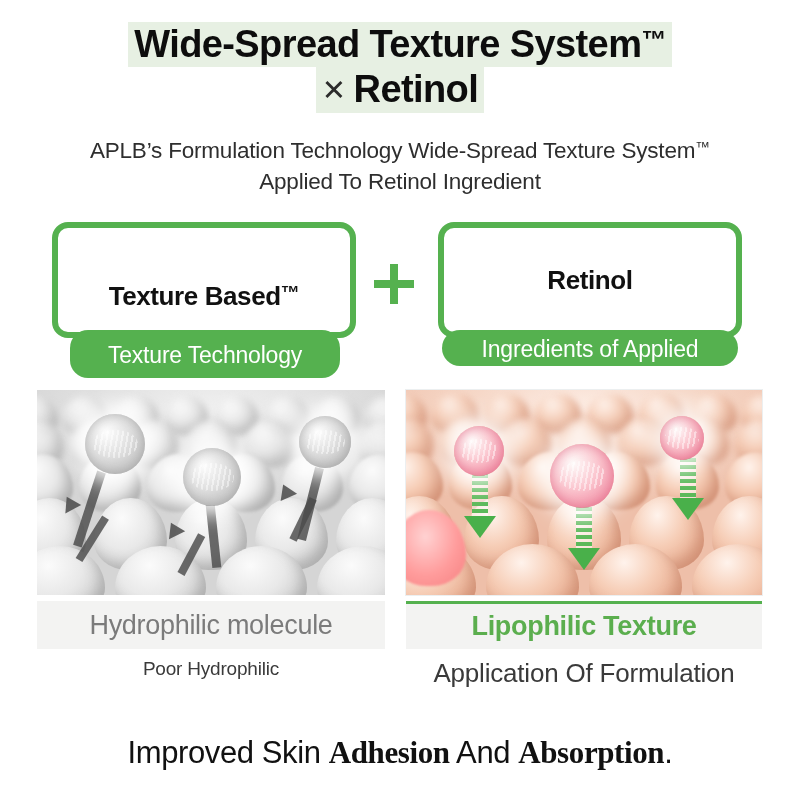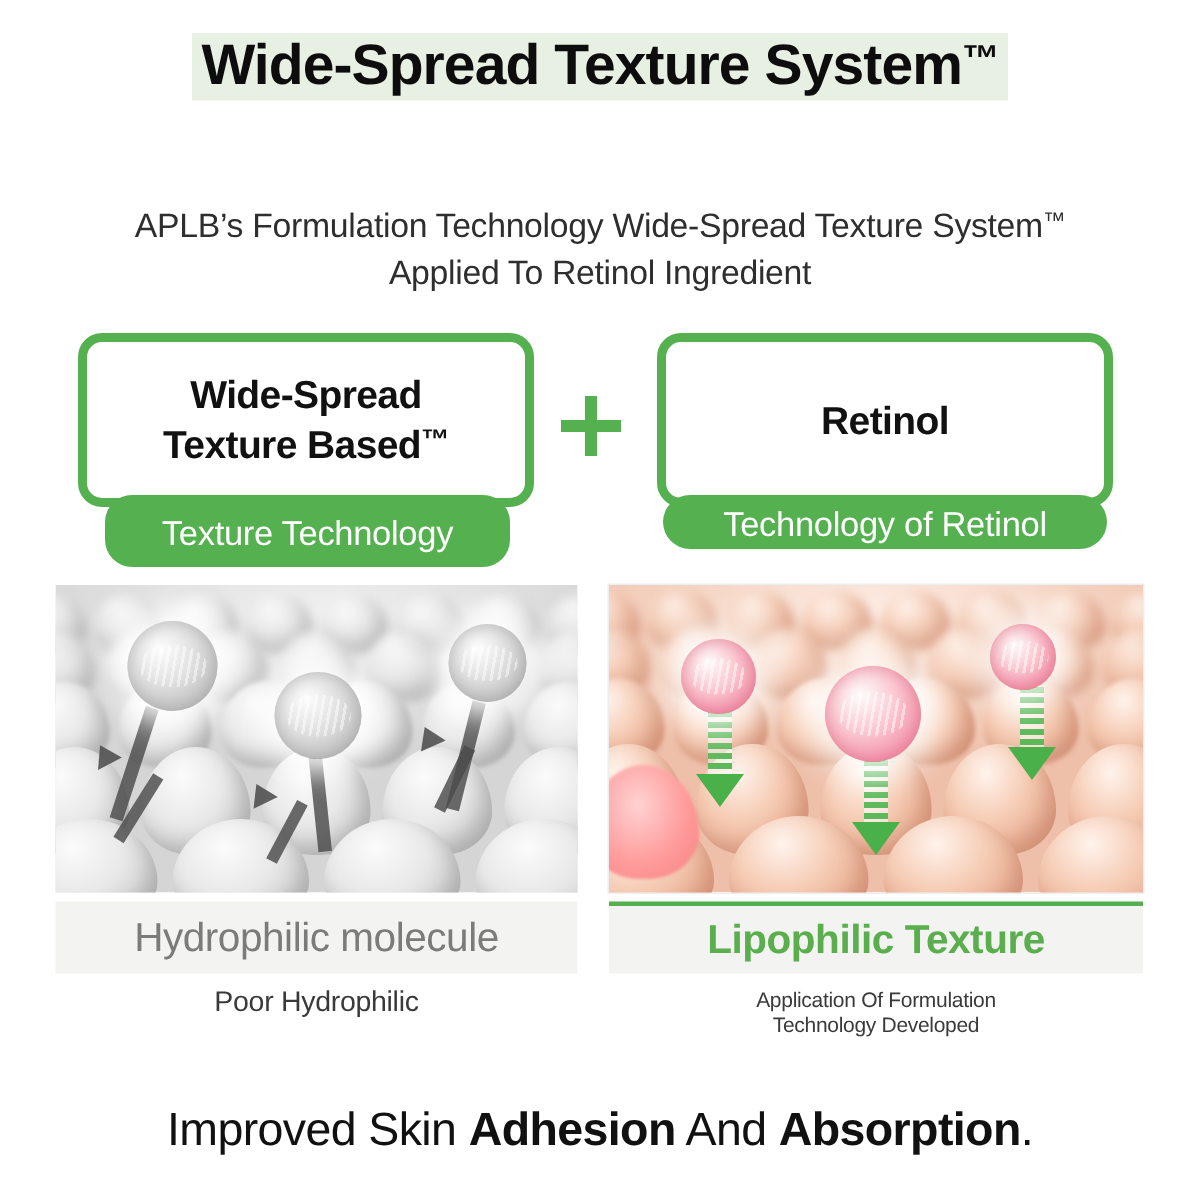--- a/index.html
+++ b/index.html
@@ -232,64 +232,67 @@
     position: absolute;
     left: 37px; top: 658px; width: 348px;
     text-align: center;
     font-size: 19px; color: #3a3a3a;
     letter-spacing: -0.2px;
   }
   #subcap-right {
     position: absolute;
     left: 406px; top: 658px; width: 356px;
     text-align: center;
-    font-size: 14px; line-height: 1.22; color: #3a3a3a;
+    font-size: 26px; line-height: 1.22; color: #3a3a3a;
     letter-spacing: -0.2px;
   }
   .green-text { color: #5bae4e; }
 
   
   #footer-line {
     position: absolute;
     left: 0; top: 735px; width: 800px;
     text-align: center;
     font-size: 31px;
     color: #111111;
     letter-spacing: -0.4px;
   }
-  #footer-line b { font-weight: bold; }
+  #footer-line b { font-weight: bold; font-family: Liberation Serif, serif; }
 </style>
 </head>
 <body>
 
 <div id="title-block">
   <span class="title-line">
     <span class="title-hl"><span>Wide-Spread Texture System</span><span class="tm-small">™</span></span>
   </span>
+  <span class="title-line">
+    <span class="title-hl"><span class="x-mark">✕</span><span>Retinol</span></span>
+  </span>
 </div>
 
 <div id="subtitle-block">
   <div><span>APLB’s Formulation Technology  Wide-Spread Texture System</span><span class="tm-sub">™</span></div>
   <div>Applied To Retinol Ingredient</div>
 </div>
 
 <div class="concept-box" id="box-texture">
   <div class="concept-title">
-    <span>Wide-Spread</span><br>
+    <br>
     <span>Texture Based</span><span class="tm-box">™</span>
   </div>
 </div>
 <div class="pill-label" id="pill-texture">Texture Technology</div>
 
 <div id="plus-sign"></div>
 
 <div class="concept-box" id="box-retinol">
   <div class="concept-title">Retinol</div>
 </div>
-<div class="pill-label" id="pill-retinol">Technology of Retinol</div>
+<div class="pill-label" id="pill-retinol">Ingredients of Applied</div>
 
 <div class="panel" id="panel-left">
   <div class="panel-art">
     <div class="skin-gray"></div>
 
     <div class="cellrow blurfar" style="top:6px;height:40px;">
       <div class="cell g1" style="height:40px;margin:0 2px;"></div>
         <div class="cell g1" style="height:40px;margin:0 2px;"></div>
       <div class="cell g1" style="height:40px;margin:0 2px;"></div>
         <div class="cell g1" style="height:40px;margin:0 2px;"></div>
@@ -427,16 +430,15 @@
   </div>
 </div>
 
 <div class="caption-band" id="caption-left">Hydrophilic molecule</div>
 <div class="caption-band" id="caption-right">Lipophilic Texture</div>
 
 <div id="subcap-left">Poor Hydrophilic</div>
 
 <div id="subcap-right">
   <div>Application Of Formulation</div>
-  <div>Technology Developed</div>
 </div>
 
 <div id="footer-line"><span>Improved Skin </span><b>Adhesion</b><span> And </span><b>Absorption</b><span>.</span></div>
 
 </body></html>

